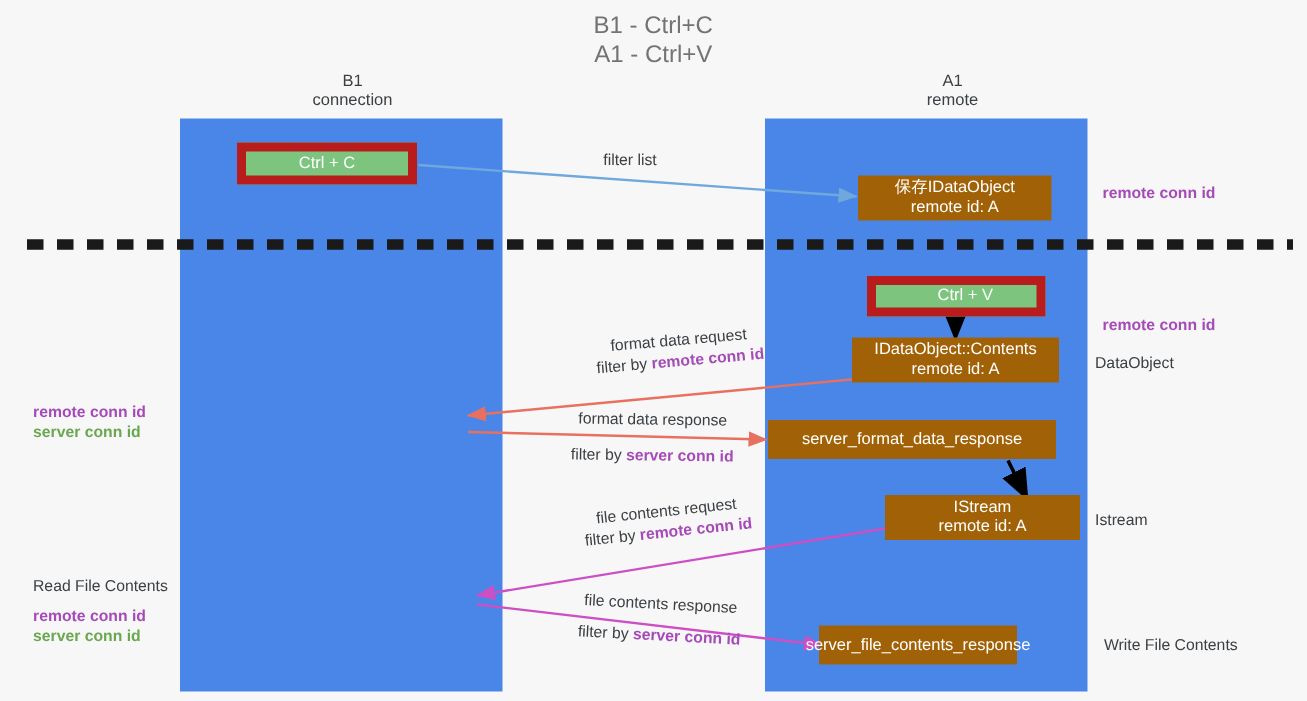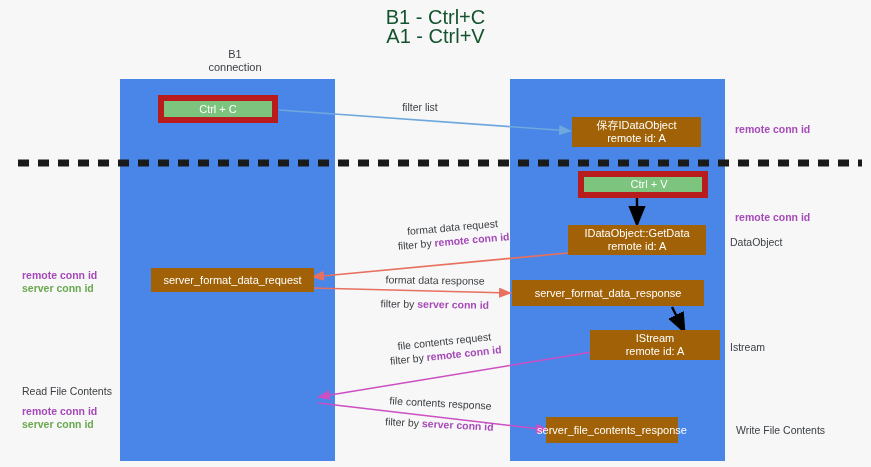--- a/index.html
+++ b/index.html
@@ -11,22 +11,22 @@
     position:relative;
     color:#3c4043;
   }
   .stage{position:absolute;left:0;top:0;width:871px;height:467px;}
   .abs{position:absolute;}
 
   
   .title{
     left:0;top:8px;width:871px;
     text-align:center;
-    font-size:20px;line-height:19px;
-    color:#14532d;
+    font-size:16px;line-height:19px;
+    color:#737373;
     white-space:pre;
   }
 
   
   .colhead{
     font-size:11px;line-height:13px;
     text-align:center;color:#3c4043;
     white-space:pre;
   }
 
@@ -66,20 +66,22 @@
 </head>
 <body>
 
 <div class="stage">
 
   <div class="abs title">B1 - Ctrl+C
 A1 - Ctrl+V</div>
 
   <div class="abs colhead" style="left:120px;top:48px;width:230px;">B1
 connection</div>
+  <div class="abs colhead" style="left:510px;top:48px;width:250px;">A1
+remote</div>
 
   <div class="abs lane" style="left:120px;top:79px;width:215px;height:382px;"></div>
   <div class="abs lane" style="left:510px;top:79px;width:215px;height:382px;"></div>
 
   <svg class="layer nohit" viewBox="0 0 871 467">
     <defs>
       <marker id="ah-blue" markerWidth="9" markerHeight="9" refX="7.5" refY="3.2" orient="auto">
         <path d="M0,0 L8,3.2 L0,6.4 z" fill="#6fa8dc"></path>
       </marker>
       <marker id="ah-red" markerWidth="9" markerHeight="9" refX="7.5" refY="3.2" orient="auto">
@@ -110,26 +112,25 @@
 
   <svg class="layer nohit" viewBox="0 0 871 467">
     <line x1="18" y1="163" x2="862" y2="163" stroke="#1a1a1a" stroke-width="7" stroke-dasharray="11 9" stroke-linecap="butt"></line>
   </svg>
 
   <div class="abs box green" style="left:158px;top:95px;width:120px;height:28px;">Ctrl + C</div>
 
   <div class="abs box orange" style="left:572px;top:117px;width:129px;height:30px;">保存IDataObject
 remote id: A</div>
 
-  <div class="abs box green" style="left:578px;top:171px;width:130px;height:27px;padding-left:16px;">Ctrl + V</div>
+  <div class="abs box green" style="left:578px;top:184px;width:119px;height:27px;padding-left:16px;">Ctrl + V</div>
 
-  <div class="abs box orange" style="left:568px;top:225px;width:138px;height:30px;">IDataObject::GetData
+  <div class="abs box orange" style="left:568px;top:225px;width:138px;height:30px;">IDataObject::Contents
 remote id: A</div>
 
-  <div class="abs box orange" style="left:151px;top:268px;width:163px;height:24px;">server_format_data_request</div>
 
   <div class="abs box orange" style="left:512px;top:280px;width:192px;height:26px;">server_format_data_response</div>
 
   <div class="abs box orange" style="left:590px;top:330px;width:130px;height:30px;">IStream
 remote id: A</div>
 
 
   <div class="abs box orange" style="left:546px;top:417px;width:132px;height:26px;">server_file_contents_response</div>
 
   <div class="abs alabel" style="left:355px;top:100px;width:130px;">filter list</div>

